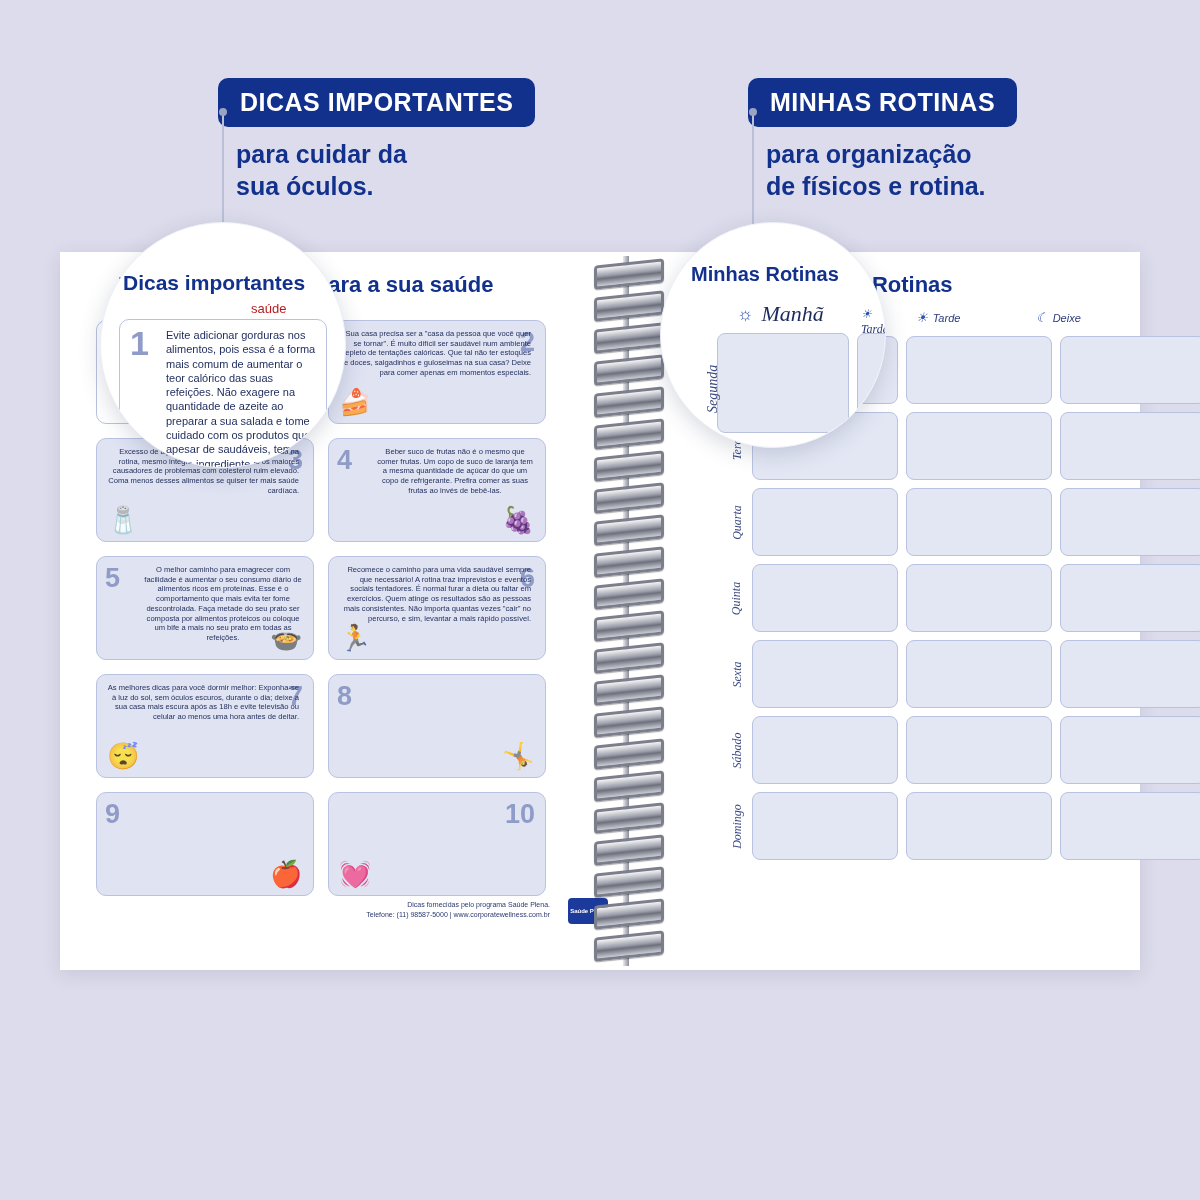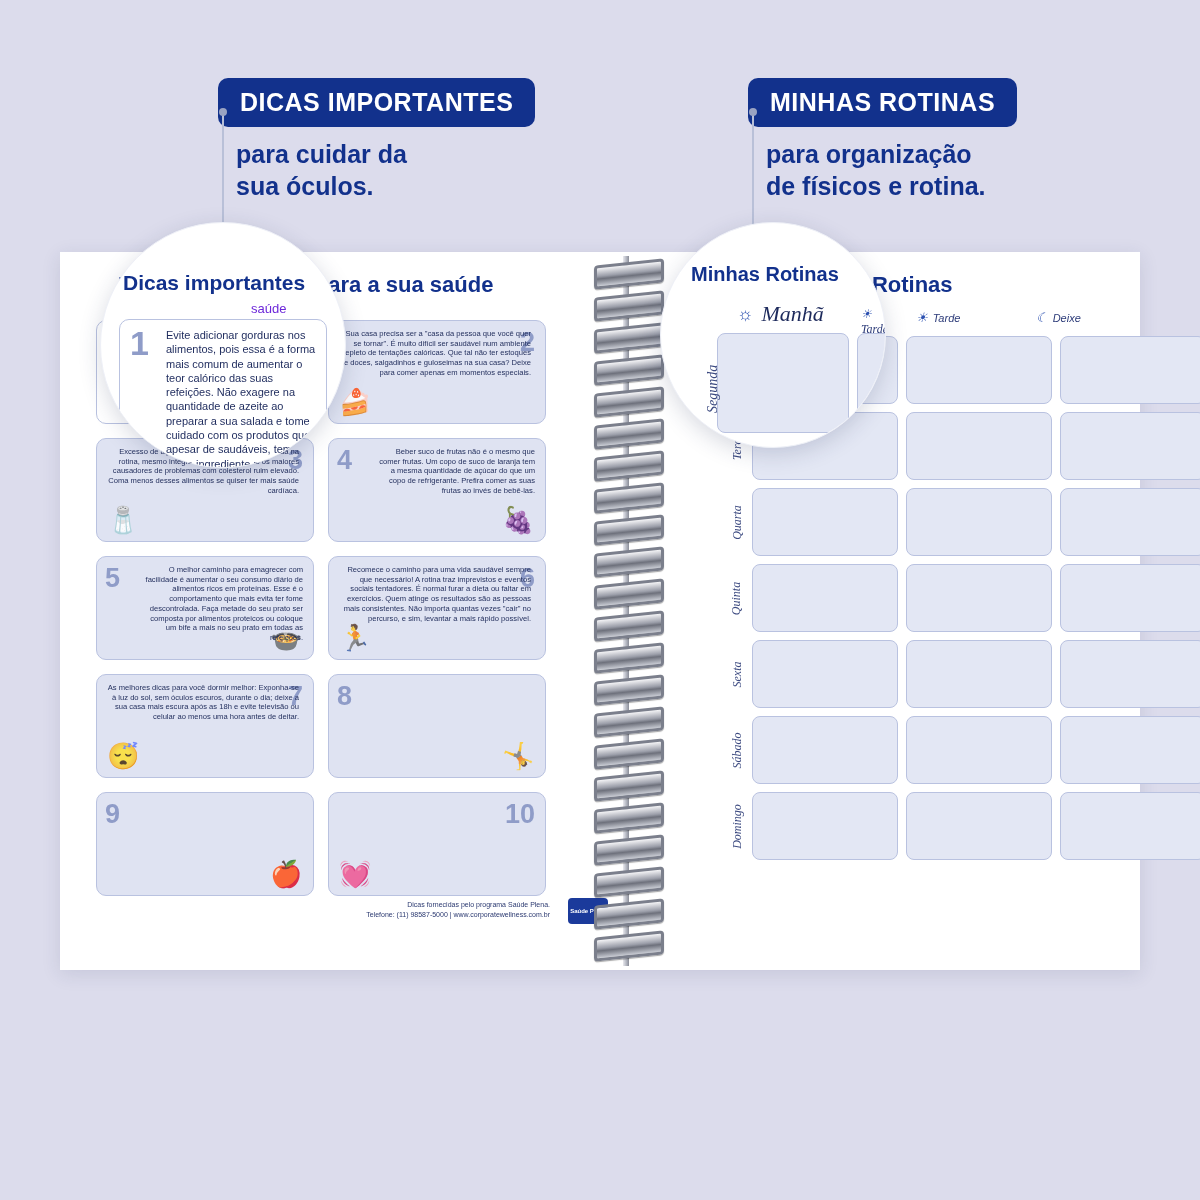--- a/index.html
+++ b/index.html
@@ -104,21 +104,21 @@
   .tip .num{
     position:absolute;
     font-size:27px;
     font-weight:bold;
     color:#8f9cc8;
     line-height:1;
   }
   .tip.left-num .num{left:8px;top:8px;}
   .tip.right-num .num{right:10px;top:8px;}
   .tip .txt{position:relative;}
-  .tip.left-num .txt{margin-left:36px;text-align:right;}
+  .tip.left-num .txt{margin-left:36px;text-align:center;}
   .tip.right-num .txt{margin-right:0;text-align:right;padding-right:4px;}
   .tip .ic{
     position:absolute;
     color:#3a52a0;
     opacity:.85;
     font-size:26px;
     line-height:1;
   }
   .tip.left-num .ic{right:10px;bottom:8px;}
   .tip.right-num .ic{left:10px;bottom:8px;}
@@ -185,21 +185,21 @@
     border-radius:50%;
     background:#ffffff;
     box-shadow:0 6px 22px rgba(40,50,90,.18);
     overflow:hidden;
     border:1px solid #eef0f7;
   }
   #lens-tips{left:100px;top:222px;width:244px;height:244px;}
   #lens-routines{left:660px;top:222px;width:224px;height:224px;}
   .lens-title{color:#12318c;font-weight:bold;}
   #lens-tips .lens-title{left:22px;top:48px;position:absolute;font-size:21px;}
-  #lens-tips .lens-sub{position:absolute;left:150px;top:78px;color:#6d28d9;font-size:13px;}
+  #lens-tips .lens-sub{position:absolute;left:150px;top:78px;color:#b91c1c;font-size:13px;}
   .lens-card{
     position:absolute;left:18px;top:96px;width:208px;
     background:#fff;border:1px solid #b9c2e0;border-radius:10px;
     padding:8px 10px 10px 46px;box-sizing:border-box;
     font-size:11px;line-height:1.3;color:#1d2a5c;
   }
   .lens-card .num{position:absolute;left:10px;top:6px;font-size:34px;color:#8f9cc8;font-weight:bold;line-height:1;}
   #lens-routines .lens-title{position:absolute;left:30px;top:40px;font-size:20px;}
   .lens-manha{
     position:absolute;left:76px;top:78px;

